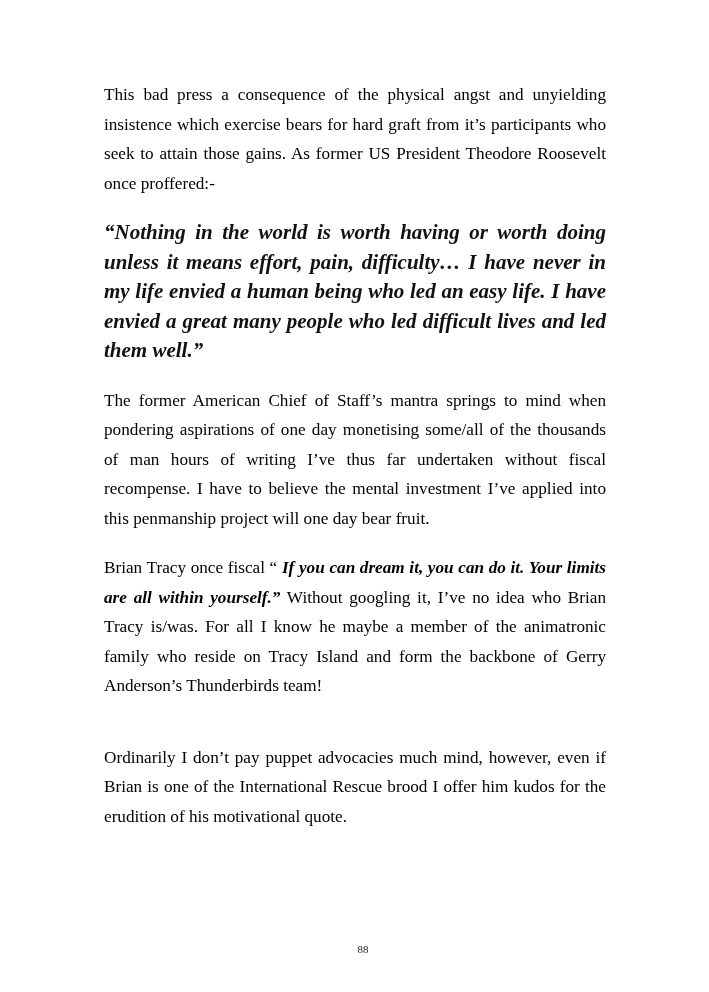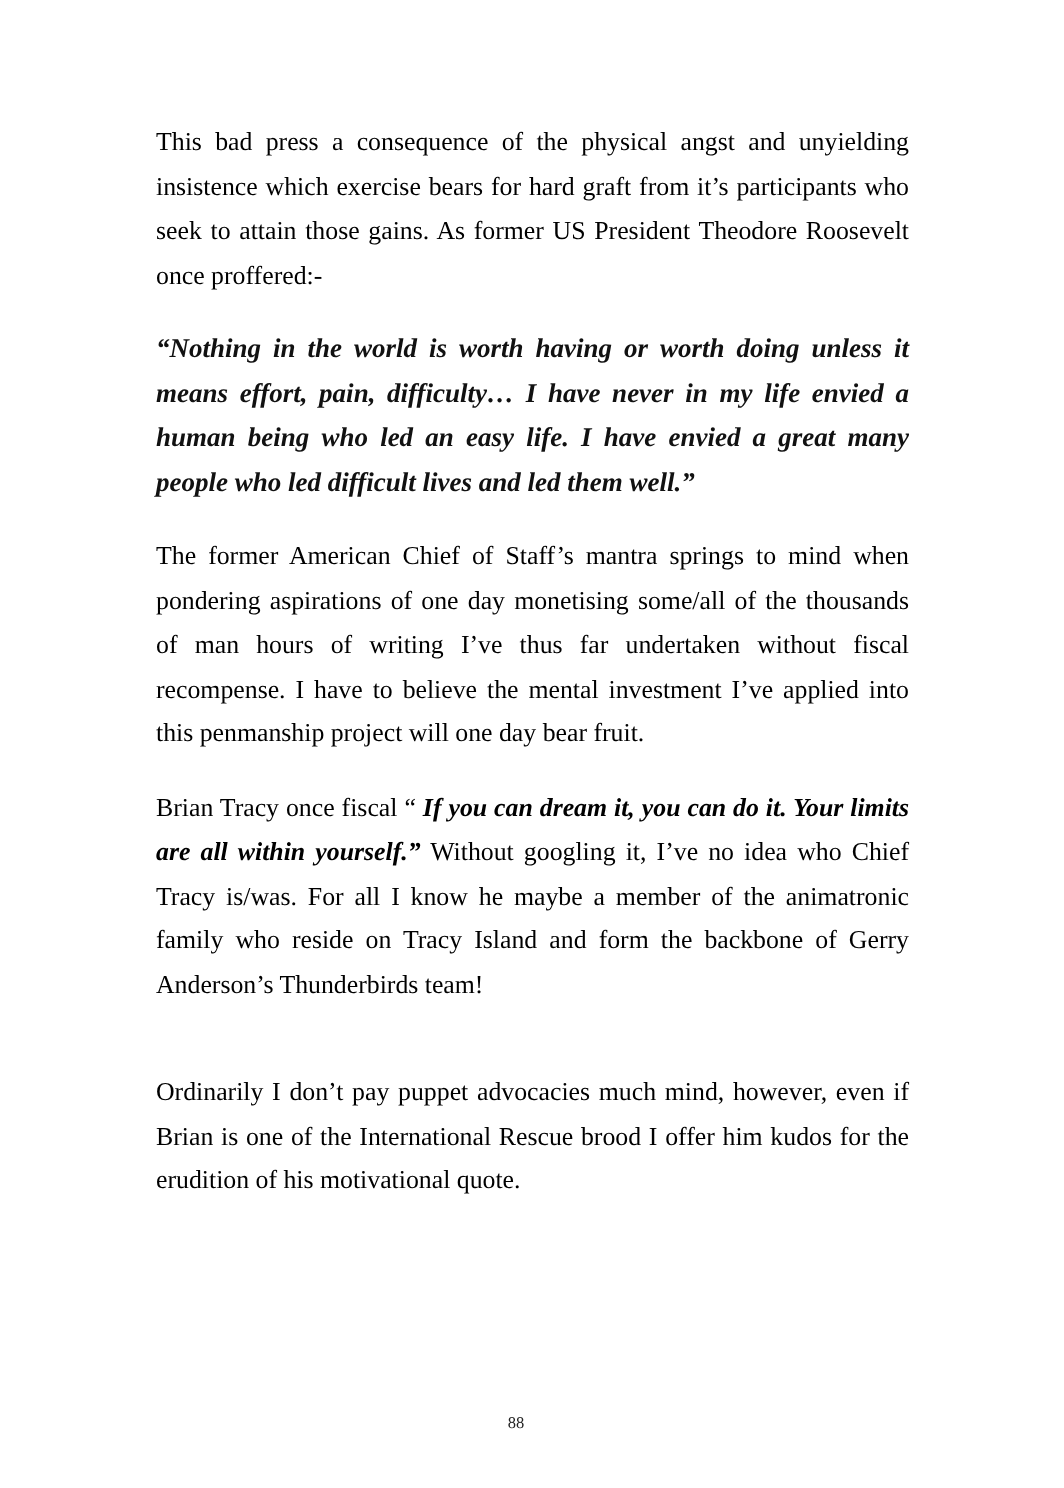--- a/index.html
+++ b/index.html
@@ -37,58 +37,59 @@
     text-justify: inter-word;
     font-family: "Liberation Serif", serif;
     color: #000000;
   }
   p.para:last-of-type {
     margin-bottom: 0;
     margin-top: 42px;
   }
   p.quote {
     margin: 0 0 20px 0;
-    font-size: 18px;
+    font-size: 21px;
     line-height: 29.5px;
     text-align: justify;
     font-style: italic;
     font-weight: bold;
     font-family: "Liberation Serif", serif;
     color: #111111;
   }
   .inline-quote {
     font-style: italic;
     font-weight: bold;
   }
   .page-number {
     position: absolute;
     left: 0;
     top: 943px;
     width: 688px;
     text-align: center;
     font-size: 11px;
     font-family: "Liberation Serif", serif;
     color: #222222;
+    padding-left: 19px;
   }
   
   .gap-after-intro { margin-bottom: 24px; }
   .gap-after-quote { margin-bottom: 22px; }
 </style>
 </head>
 <body>
 
 <div class="page">
   <div class="content">
 
     <p class="para gap-after-intro">This bad press a consequence of the physical angst and unyielding insistence which exercise bears for hard graft from it’s participants who seek to attain those gains. As former US President Theodore Roosevelt once proffered:-</p>
 
     <p class="quote gap-after-quote">“Nothing in the world is worth having or worth doing unless it means effort, pain, difficulty… I have never in my life envied a human being who led an easy life. I have envied a great many people who led difficult lives and led them well.”</p>
 
     <p class="para">The former American Chief of Staff’s mantra springs to mind when pondering aspirations of one day monetising some/all of the thousands of man hours of writing I’ve thus far undertaken without fiscal recompense. I have to believe the mental investment I’ve applied into this penmanship project will one day bear fruit.</p>
 
-    <p class="para"><span>Brian Tracy once fiscal “ </span><span class="inline-quote">If you can dream it, you can do it. Your limits are all within yourself.”</span><span> Without googling it, I’ve no idea who Chief Tracy is/was. For all I know he maybe a member of the animatronic family who reside on Tracy Island and form the backbone of Gerry Anderson’s Thunderbirds team!</span></p>
+    <p class="para"><span>Brian Tracy once fiscal “ </span><span class="inline-quote">If you can dream it, you can do it. Your limits are all within yourself.”</span><span> Without googling it, I’ve no idea who Brian Tracy is/was. For all I know he maybe a member of the animatronic family who reside on Tracy Island and form the backbone of Gerry Anderson’s Thunderbirds team!</span></p>
 
     <p class="para">Ordinarily I don’t pay puppet advocacies much mind, however, even if Brian is one of the International Rescue brood I offer him kudos for the erudition of his motivational quote.</p>
 
   </div>
 
   <div class="page-number">88</div>
 </div>
 
 </body></html>

